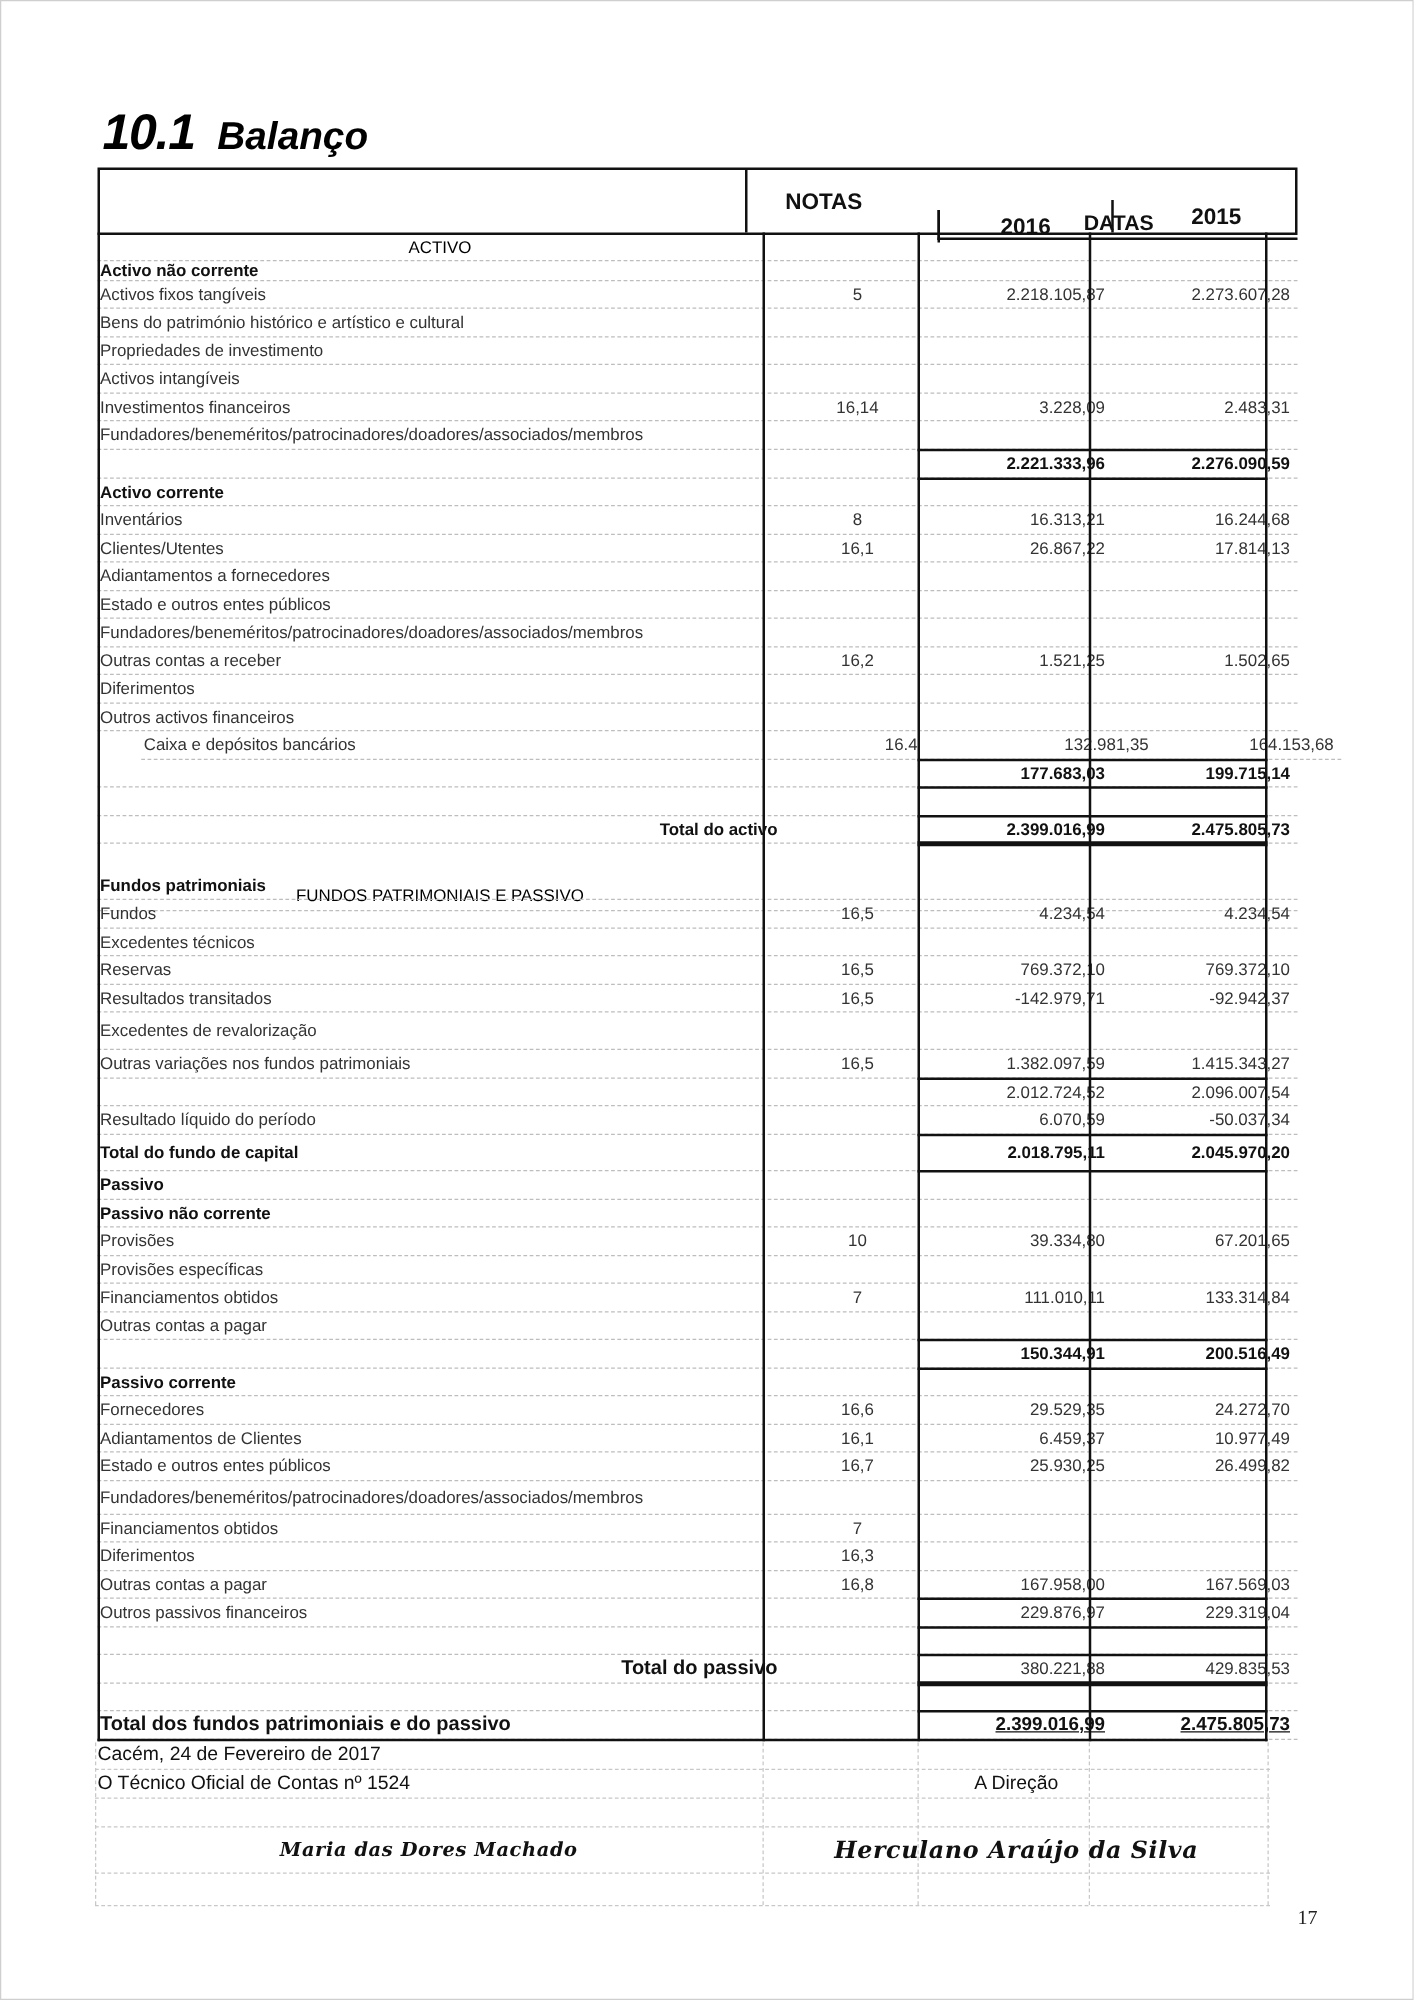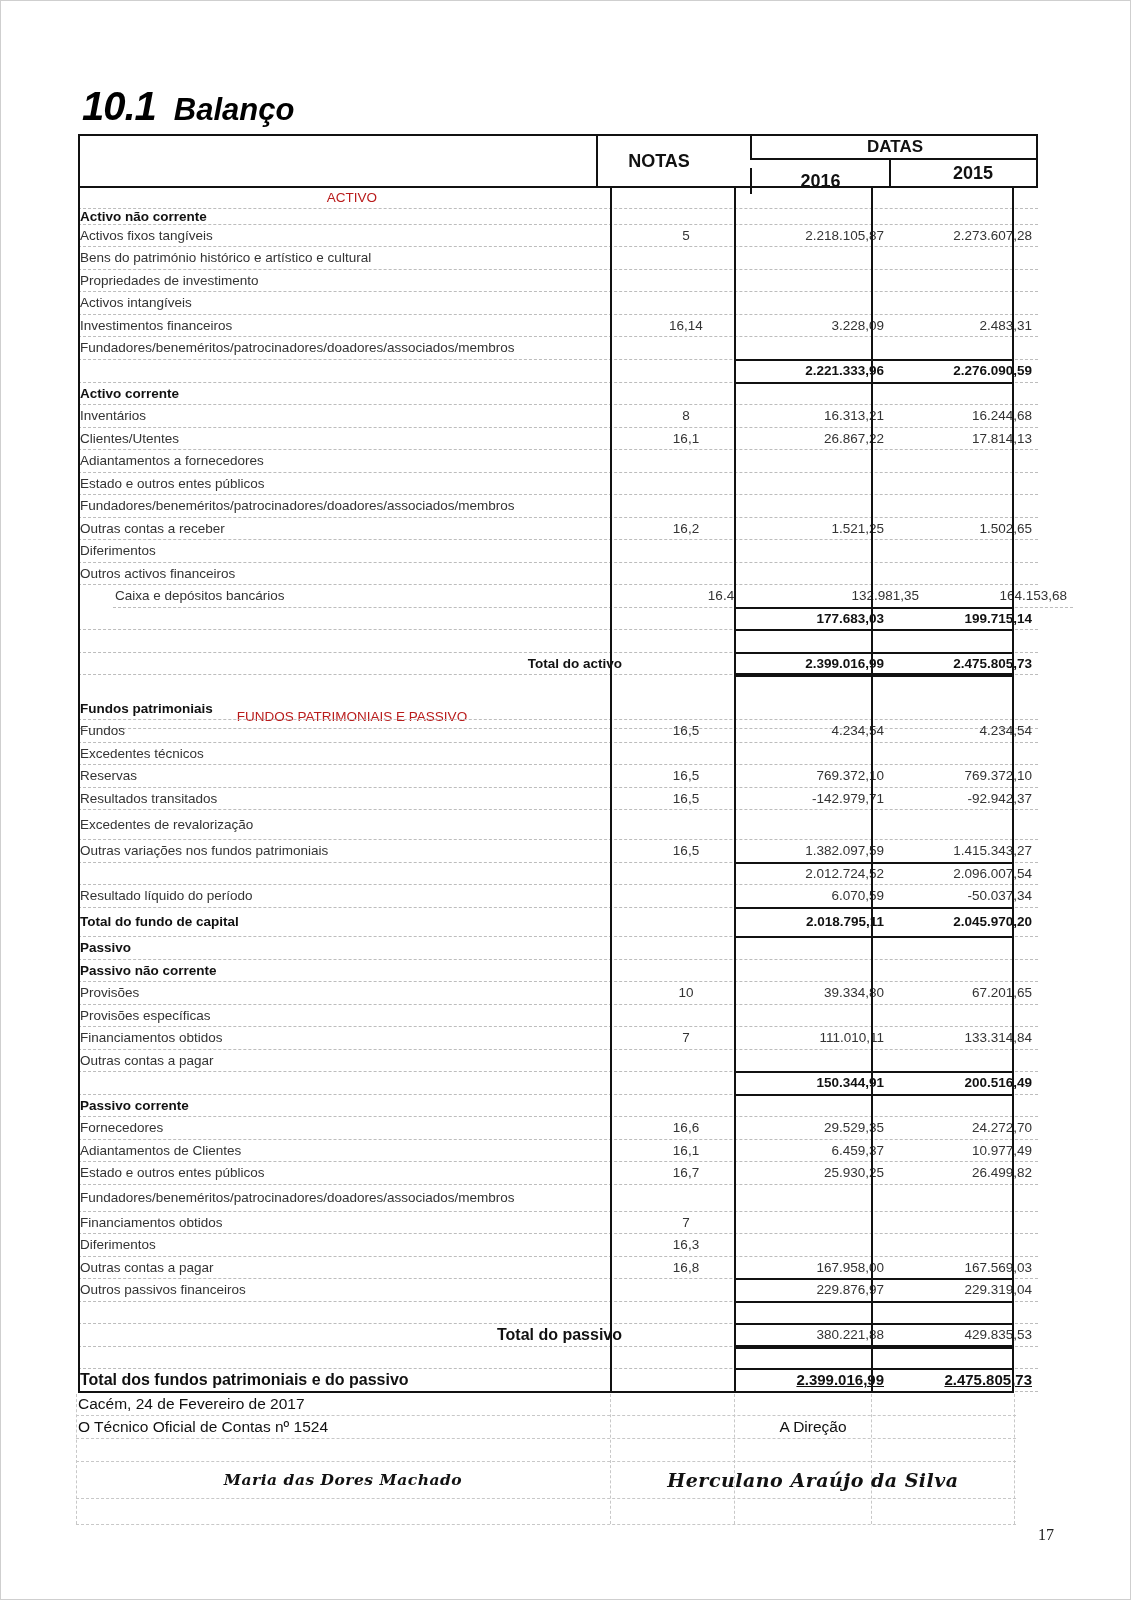--- a/index.html
+++ b/index.html
@@ -10,33 +10,33 @@
   .title { position: absolute; left: 82px; top: 84px; font-style: italic; font-weight: bold; color: #000; white-space: nowrap; }
   .title .num { font-size: 40px; letter-spacing: -1px; }
   .title .txt { font-size: 31px; font-weight: bold; margin-left: 18px; }
 
   .sheet { position: absolute; left: 78px; top: 134px; width: 958px; }
 
   .hdr { position: absolute; left: 0; top: 0; width: 956px; height: 50px; border: 2px solid #111; border-bottom: 2px solid #111; box-sizing: content-box; }
   .hdr .cell { position: absolute; top: 0; height: 50px; box-sizing: border-box; display: flex; align-items: center; justify-content: center; font-weight: bold; font-size: 18px; }
   .hdr .rub { left: 0; width: 546px; color: #1a1a6e; text-decoration: underline; font-size: 17px; }
   .hdr .not { left: 516px; width: 124px; border-left: 2px solid #111; }
-  .hdr .datas { left: 670px; width: 288px; height: 24px; border-left: 2px solid #111; border-bottom: 2px solid #111; font-size: 17px; }
+  .hdr .datas { left: 670px; width: 288px; height: 24px; border-left: 2px solid #111; border-bottom: 2px solid #111; font-size: 17px; margin-top: 32px; }
   .hdr .y1 { left: 670px; top: 32px; width: 139px; height: 26px; border-left: 2px solid #111; }
   .hdr .y2 { left: 809px; top: 24px; width: 166px; height: 26px; border-left: 2px solid #111; }
 
   .rows { position: absolute; left: 0; top: 52px; width: 960px; }
   .row { position: absolute; left: 0; width: 960px; border-bottom: 1px dashed #bdbdbd; }
   .row .cell { position: absolute; top: 0; height: 100%; box-sizing: border-box; display: flex; align-items: center; font-size: 13.5px; color: #333; white-space: nowrap; overflow: visible; }
   .row .rub { left: 0; width: 546px; padding-left: 2px; }
   .row .not { left: 546px; width: 124px; justify-content: center; }
   .row .y1  { left: 670px; width: 139px; justify-content: flex-end; padding-right: 3px; }
   .row .y2  { left: 809px; width: 147px; justify-content: flex-end; padding-right: 2px; }
   .row.bold .rub { font-weight: bold; color: #111; }
-  .row.center .rub { justify-content: center; font-size: 13.5px; color: #b91c1c; }
+  .row.center .rub { justify-content: center; font-size: 13.5px; color: #000000; }
   .row.right .rub { justify-content: flex-end; font-weight: bold; color: #111; padding-right: 2px; }
   .row.big .rub { font-size: 16px; }
   .row.sum .y1, .row.sum .y2 { font-weight: bold; color: #111; }
   .row.grand .rub { font-size: 16px; font-weight: bold; color: #111; }
   .row.grand .y1, .row.grand .y2 { font-size: 15px; font-weight: bold; text-decoration: underline; color: #111; }
   .row.plain .y1, .row.plain .y2 { color: #333; }
 
   
   .vrule { position: absolute; width: 2px; background: #111; }
   .hbox { position: absolute; border-top: 2px solid #111; }

